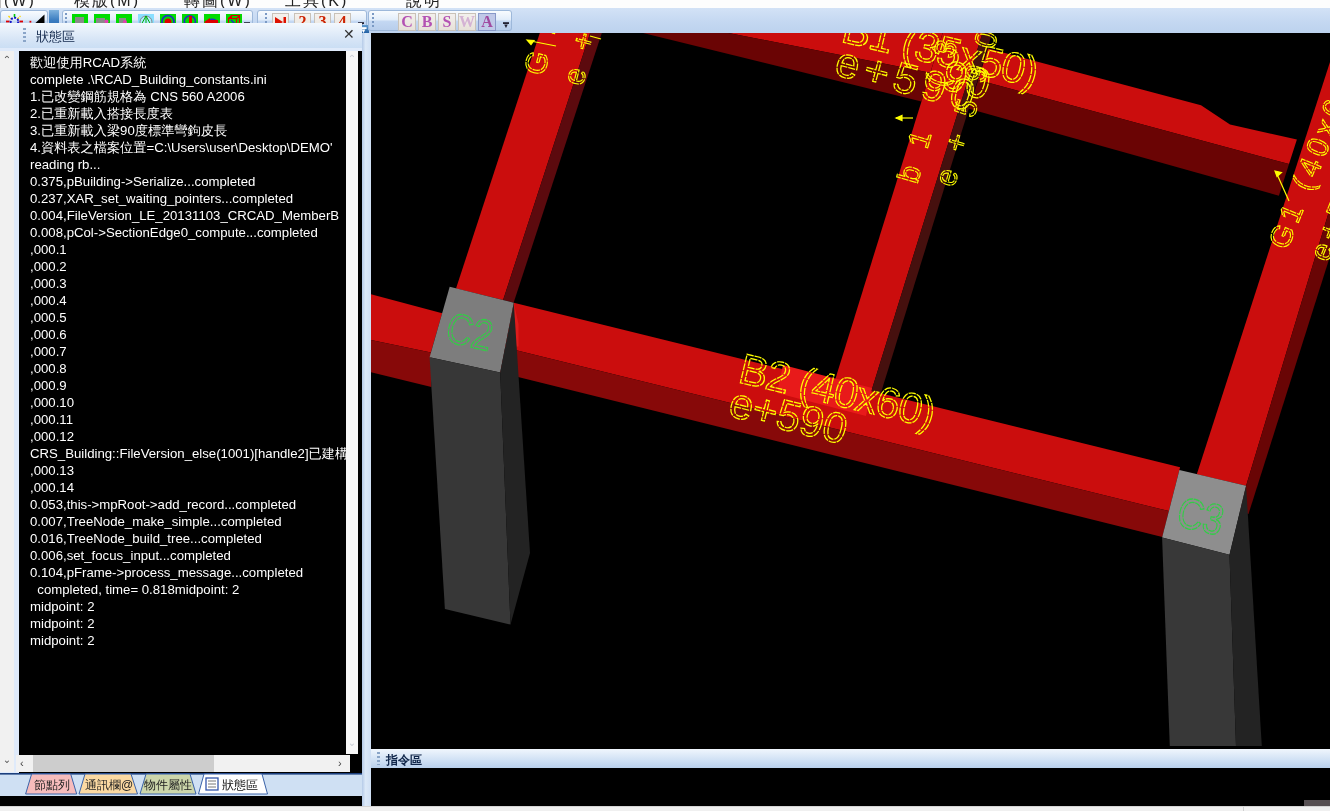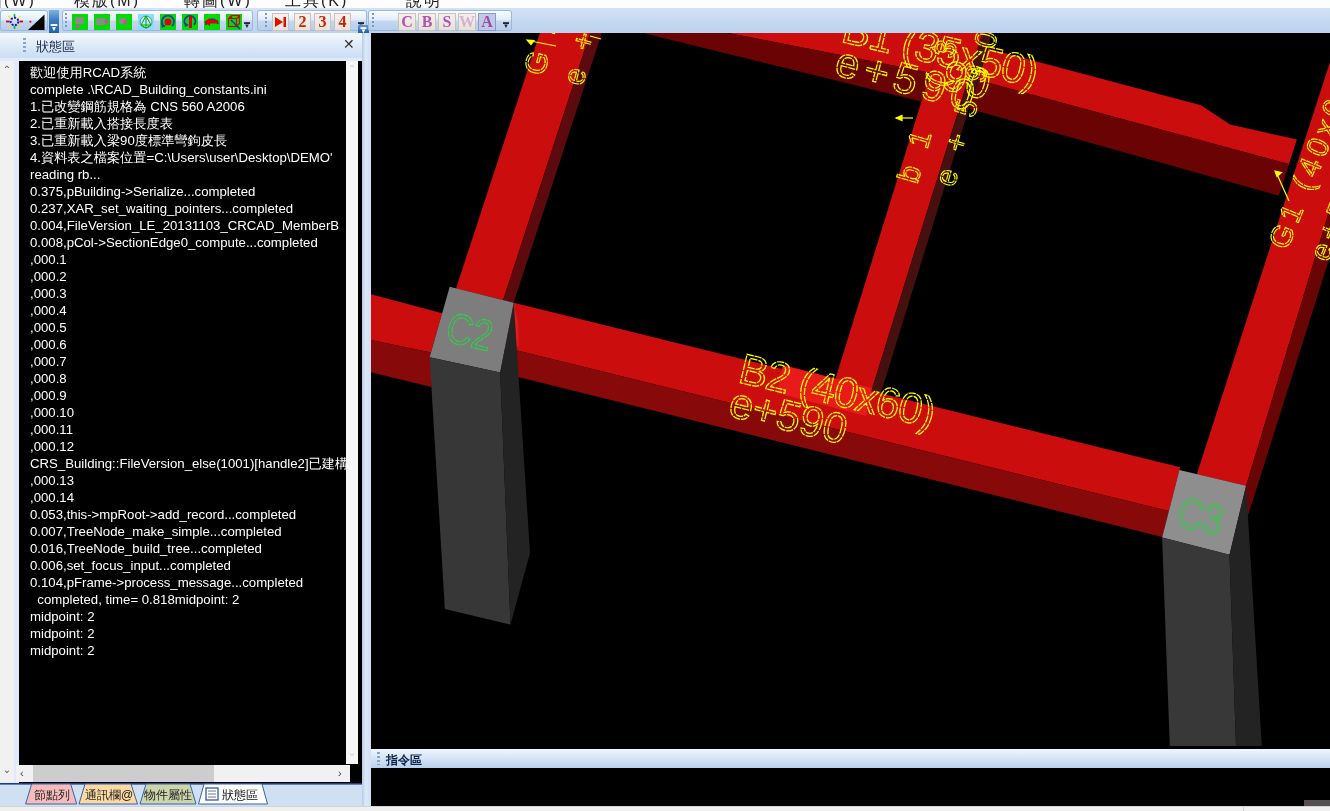--- a/index.html
+++ b/index.html
@@ -16,21 +16,21 @@
     background:repeating-linear-gradient(#7a99c4 0 2px,transparent 2px 4px);}
   .dropb{position:absolute;right:2px;bottom:2px;width:8px;height:9px;font-size:6px;color:#223;line-height:4px;text-align:center;}
   .gbtn{position:absolute;top:4px;width:16px;height:16px;background:#00dc00;}
   .nbtn{position:absolute;top:3px;width:17px;height:18px;background:linear-gradient(#f6f3ef,#e8e2da);
     box-shadow:0 0 0 1px #c9c2b8 inset;color:#cc2200;font-family:"Liberation Serif",serif;
     font-weight:bold;font-size:16px;text-align:center;line-height:18px;}
   .lbtn{position:absolute;top:3px;width:18px;height:18px;background:linear-gradient(#f4f1ee,#e6e0d8);
     box-shadow:0 0 0 1px #c9c2b8 inset;color:#b352b3;font-family:"Liberation Serif",serif;
     font-weight:bold;font-size:16px;text-align:center;line-height:18px;}
 
-  #leftpanel{left:0;top:33px;width:362px;height:773px;background:#dfeafa;}
+  #leftpanel{left:0;top:23px;width:362px;height:773px;background:#dfeafa;}
   #ptitle{left:0;top:0;width:362px;height:25px;
     background:linear-gradient(#f3f8fd,#d5e4f6 70%,#cadef4);}
   #ptitle .t{position:absolute;left:36px;top:5px;font-size:13px;color:#10264a;}
   #ptitle .x{position:absolute;left:343px;top:3px;font-size:14px;color:#333;}
   #ptitle .g{position:absolute;left:23px;top:5px;width:3px;height:16px;
     background:repeating-linear-gradient(#8aa5c8 0 2px,transparent 2px 4px);}
   #log{left:19px;top:28px;width:343px;height:754px;background:#000;overflow:hidden;}
   #log pre{margin:0;padding:3px 0 0 11px;width:316px;overflow:hidden;font-family:Liberation Sans, sans-serif;
     font-size:13.2px;line-height:17px;color:#fff;}
   .sbv{background:#f1f1f1;}

